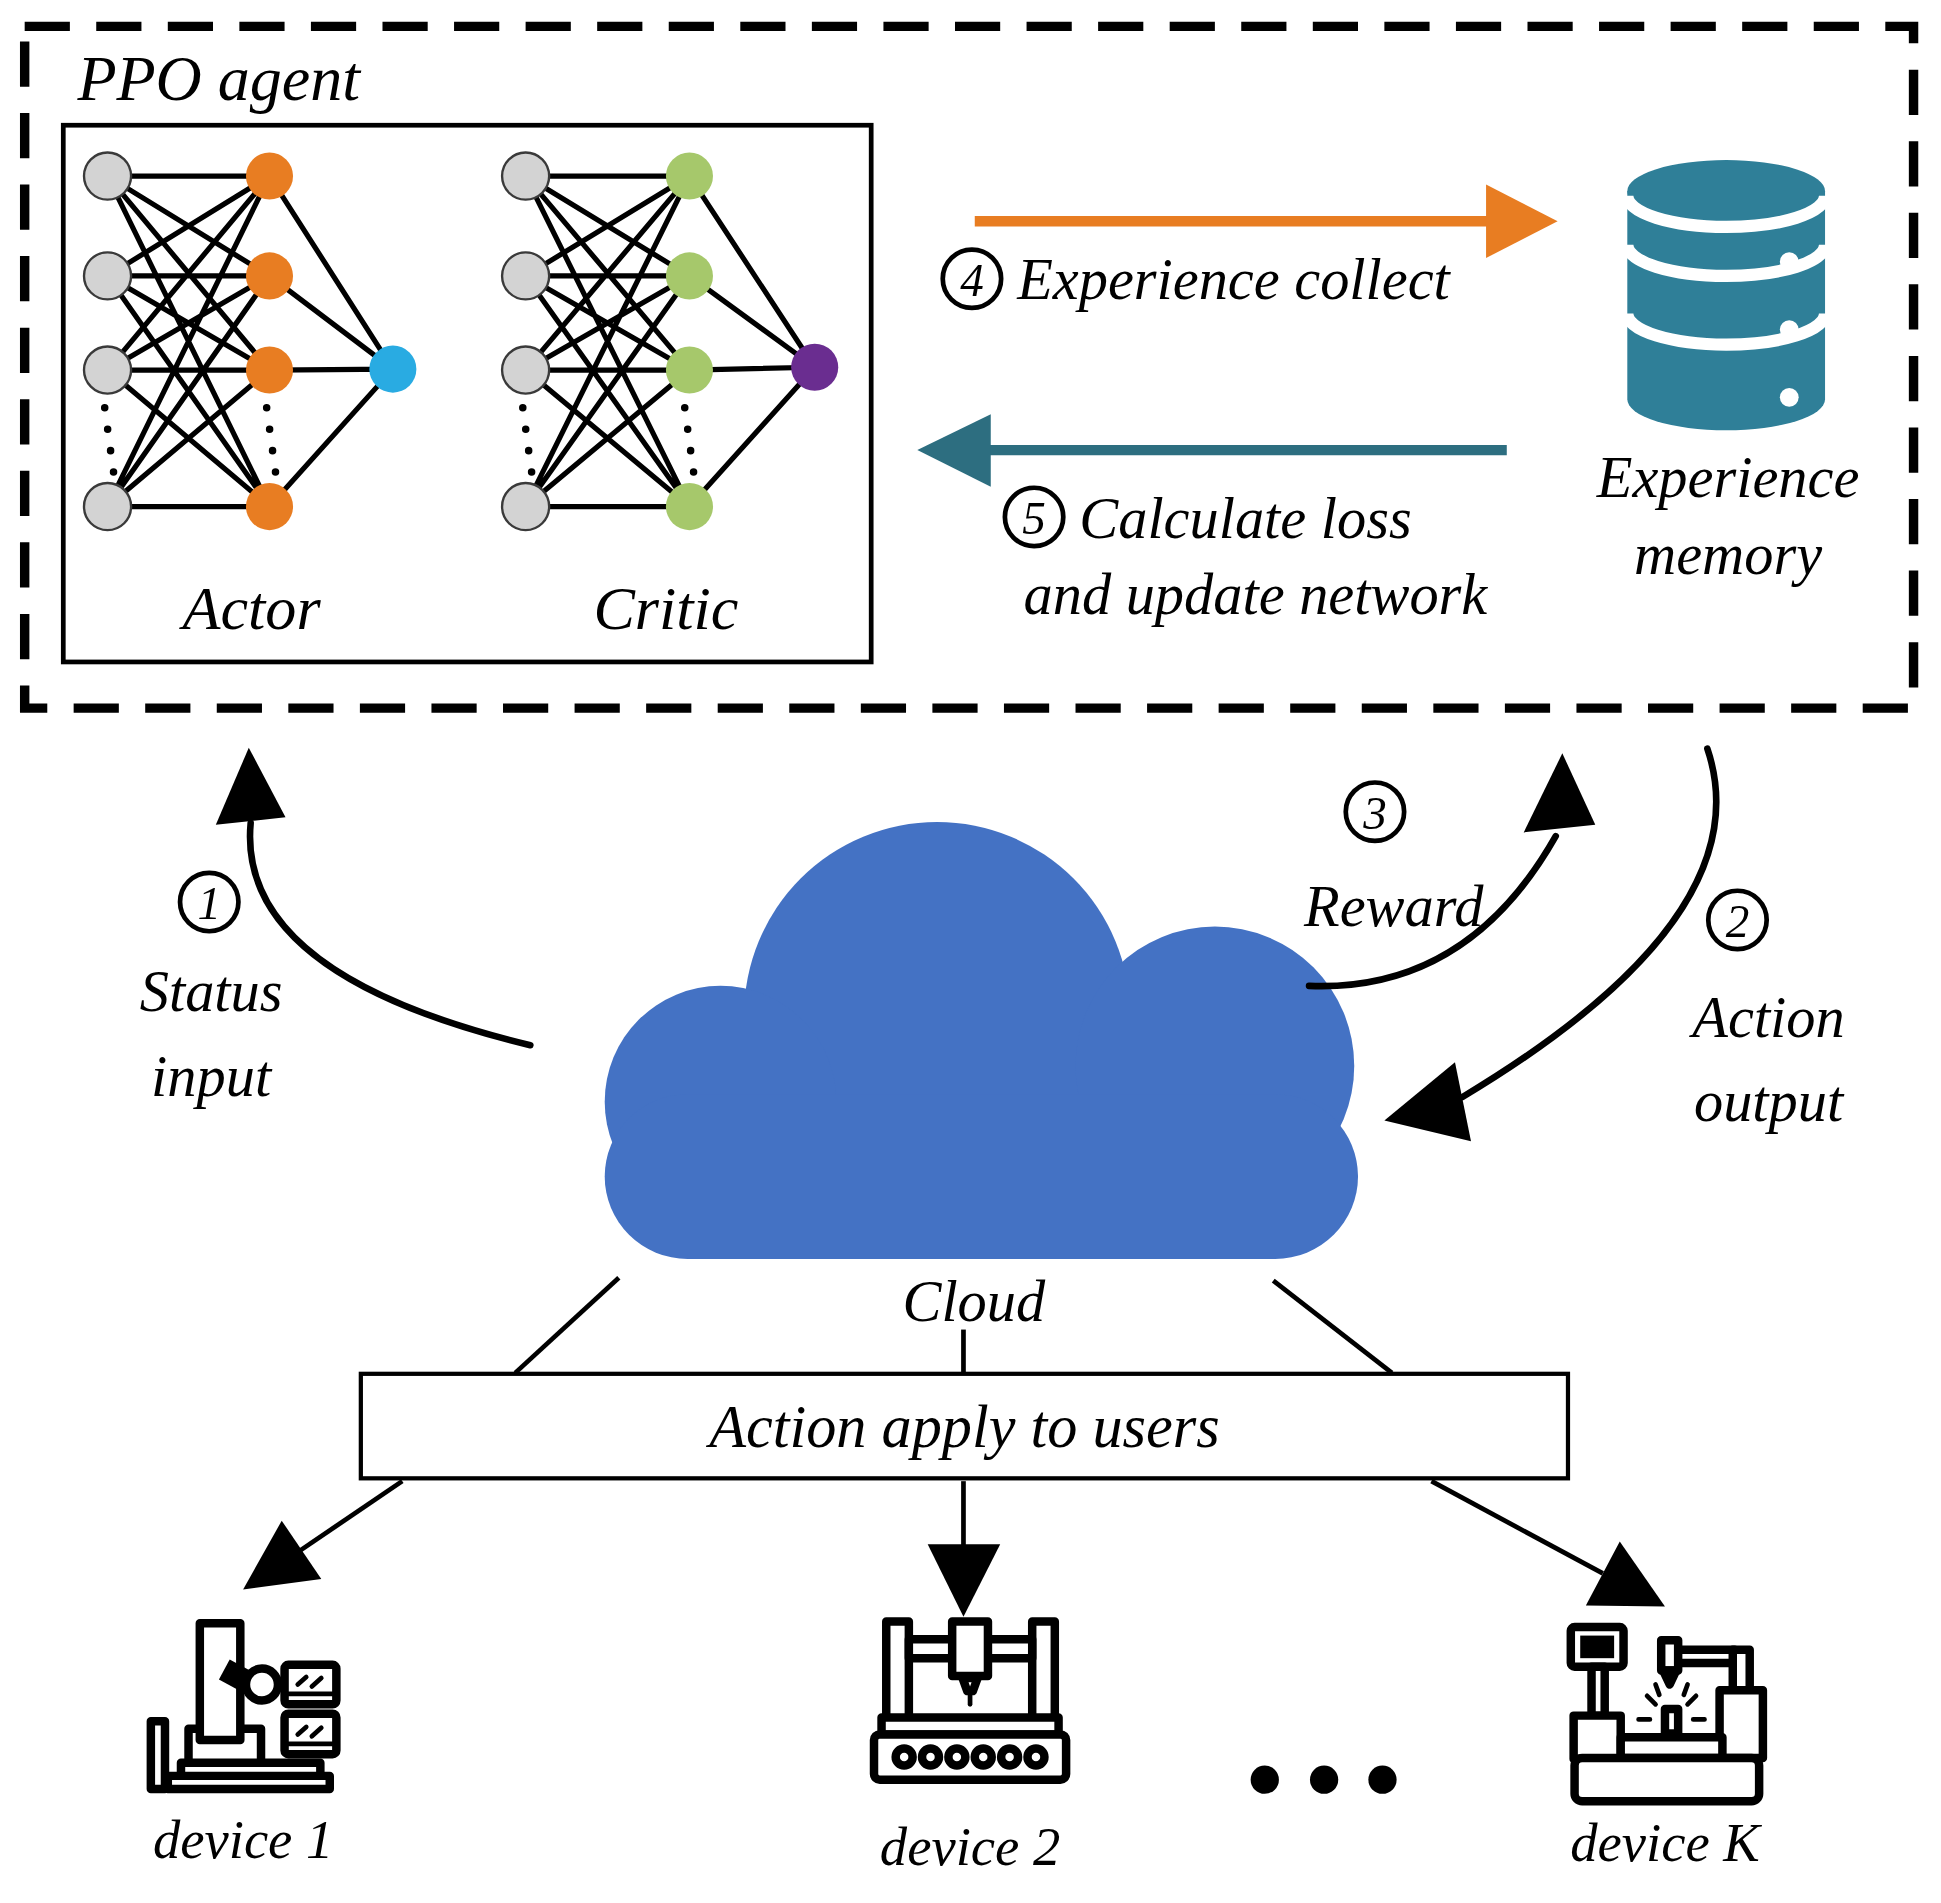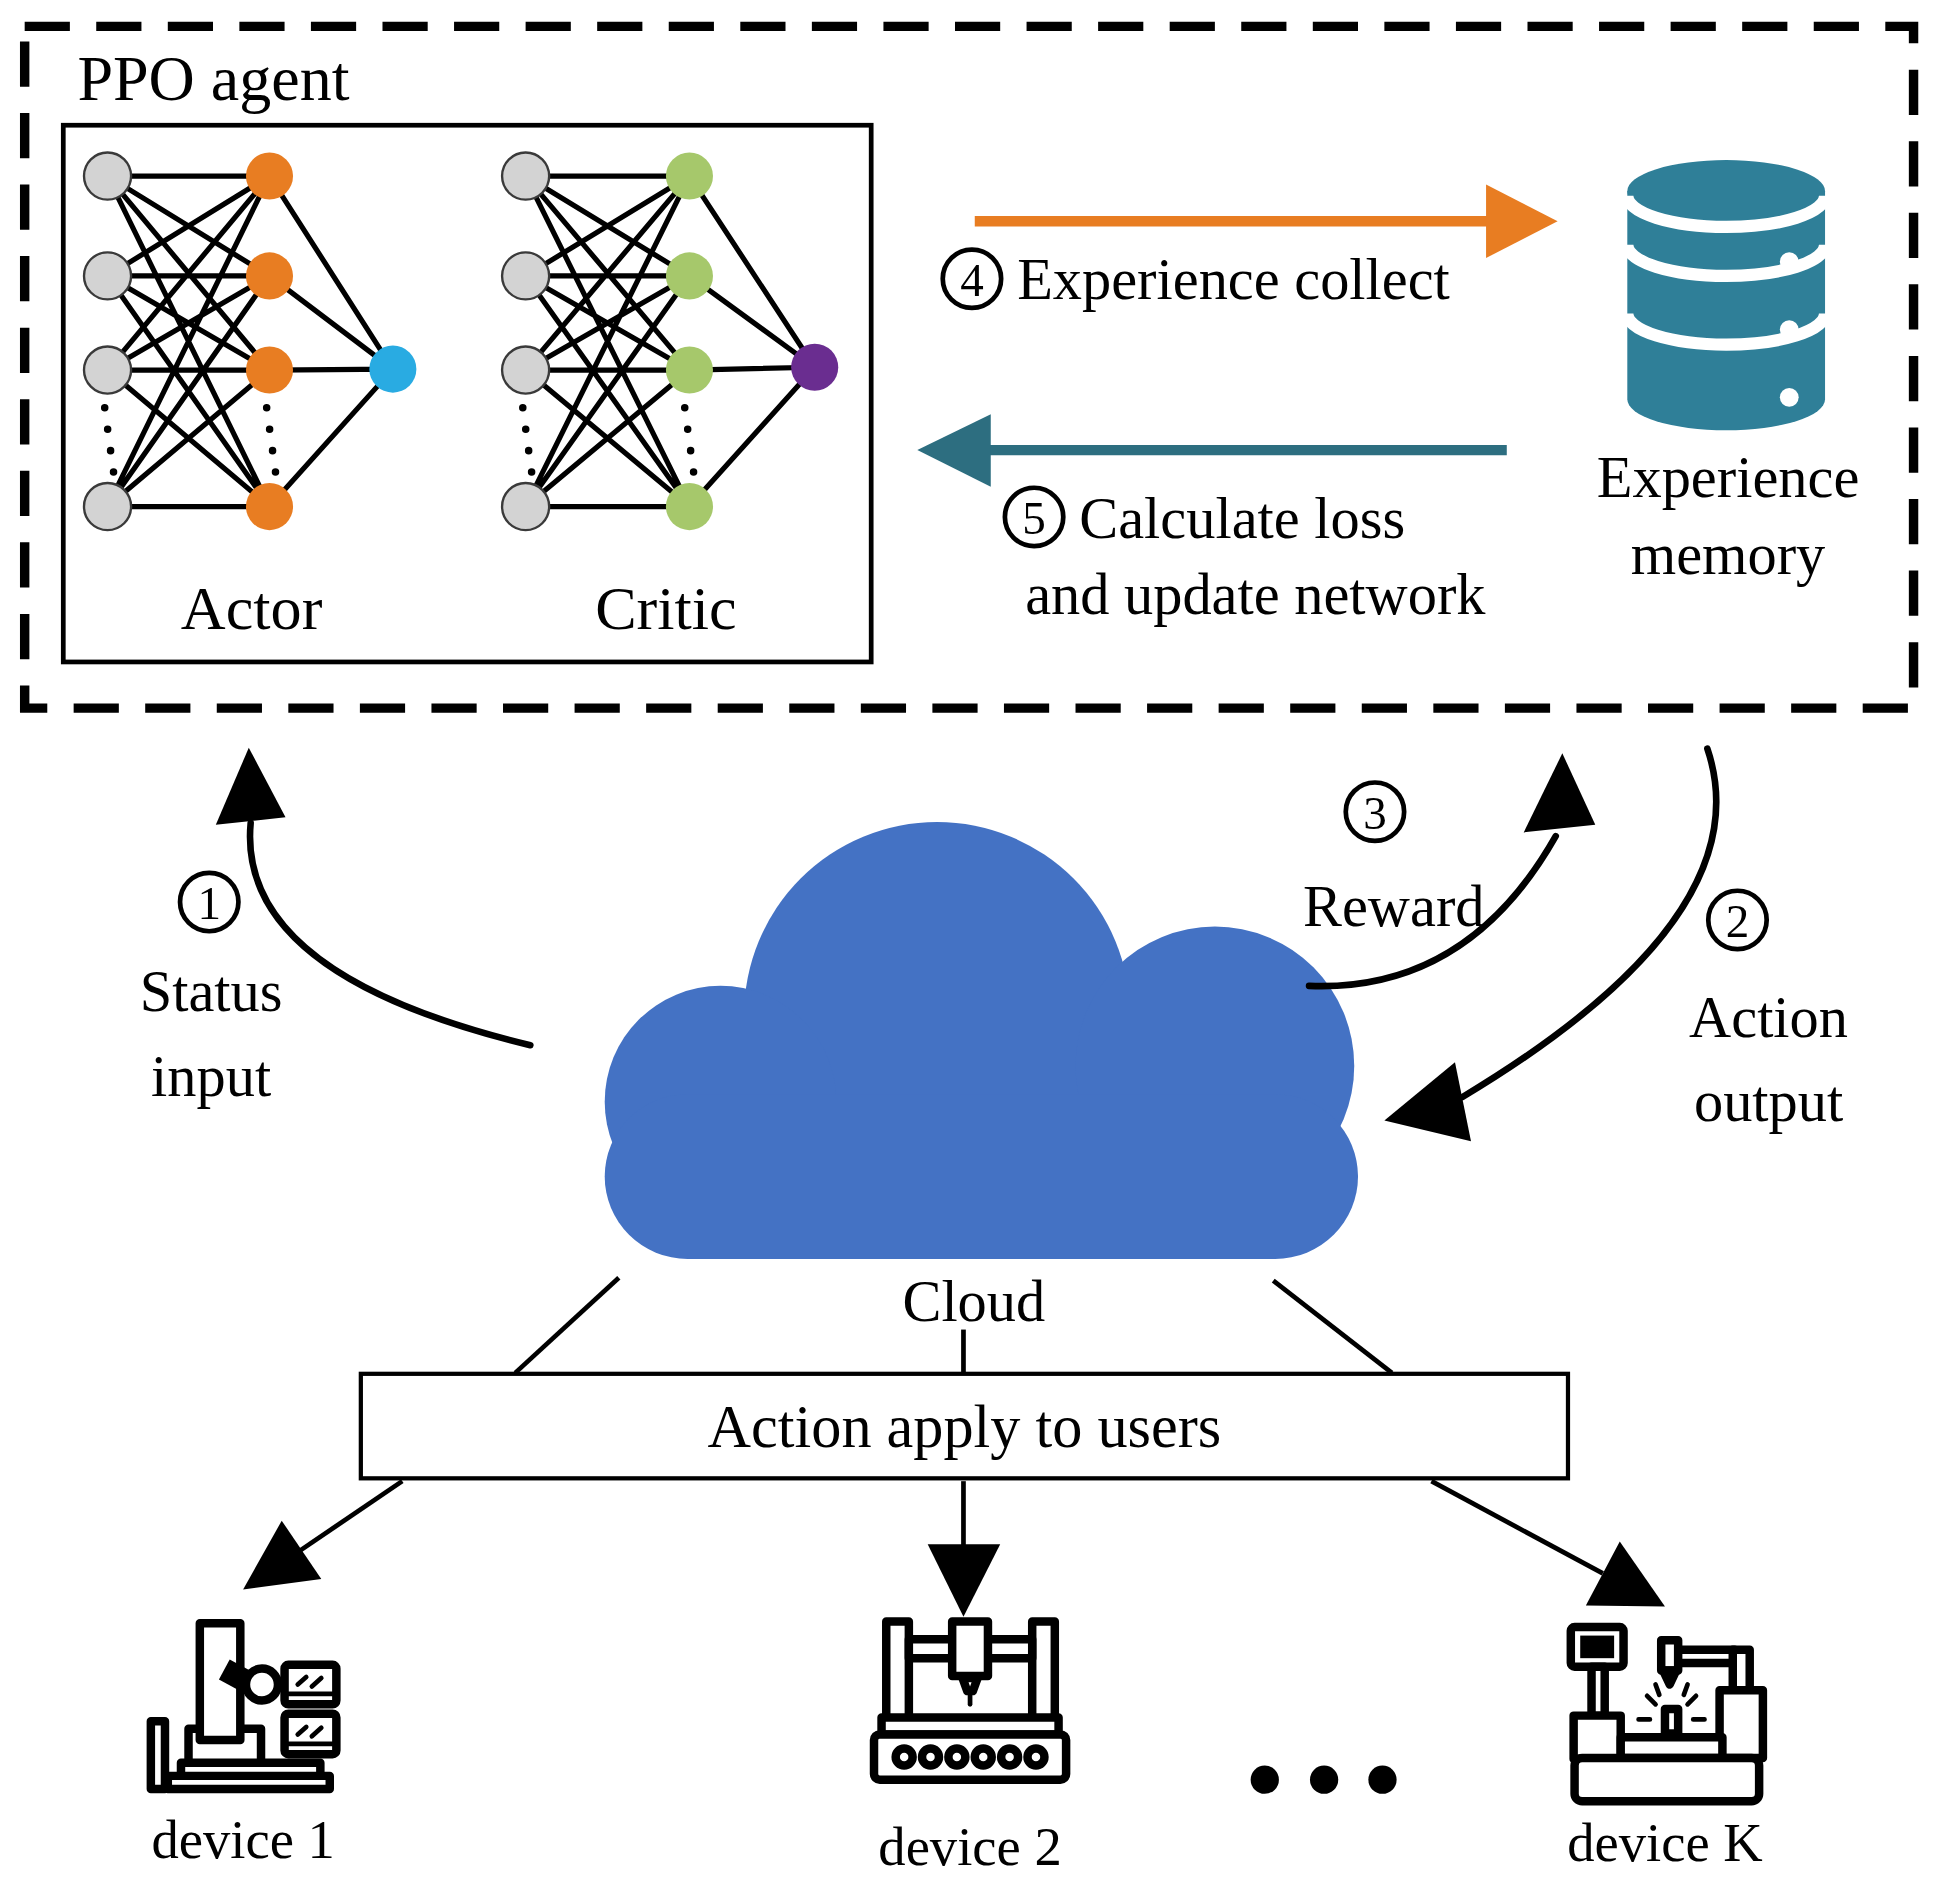--- a/index.html
+++ b/index.html
@@ -1,16 +1,16 @@
 <!DOCTYPE html>
 <html style="--c-orange: #E87D22; --c-node_blue: #29ABE2; --c-green: #A6C86B; --c-purple: #6A2D90; --c-gray: #D3D3D3; --c-cloud_blue: #4472C4; --c-db_teal: #2F7F98; --c-arrow_teal: #2D6E80;font-size:15px"><head>
 <meta charset="utf-8">
 <style>
   html,body{margin:0;padding:0;background:#ffffff;}
-  .stage{width:1942px;height:1903px;position:relative;background:#fff;}
+  .stage{width:1942px;height:1903px;position:relative;background:#fff;font-style:italic;}
   svg{display:block;}
   text{font-family:"Liberation Serif","DejaVu Serif",serif;fill:#000;}
   .t68{font-size:68px;}
   .t66{font-size:66px;}
   .t64{font-size:64px;}
   .t62{font-size:62px;}
   .t58{font-size:58px;}
   .tnum{font-size:50px;}
   .mid{text-anchor:middle;}
   .edge{stroke:#000;stroke-width:5.5;fill:none;}

